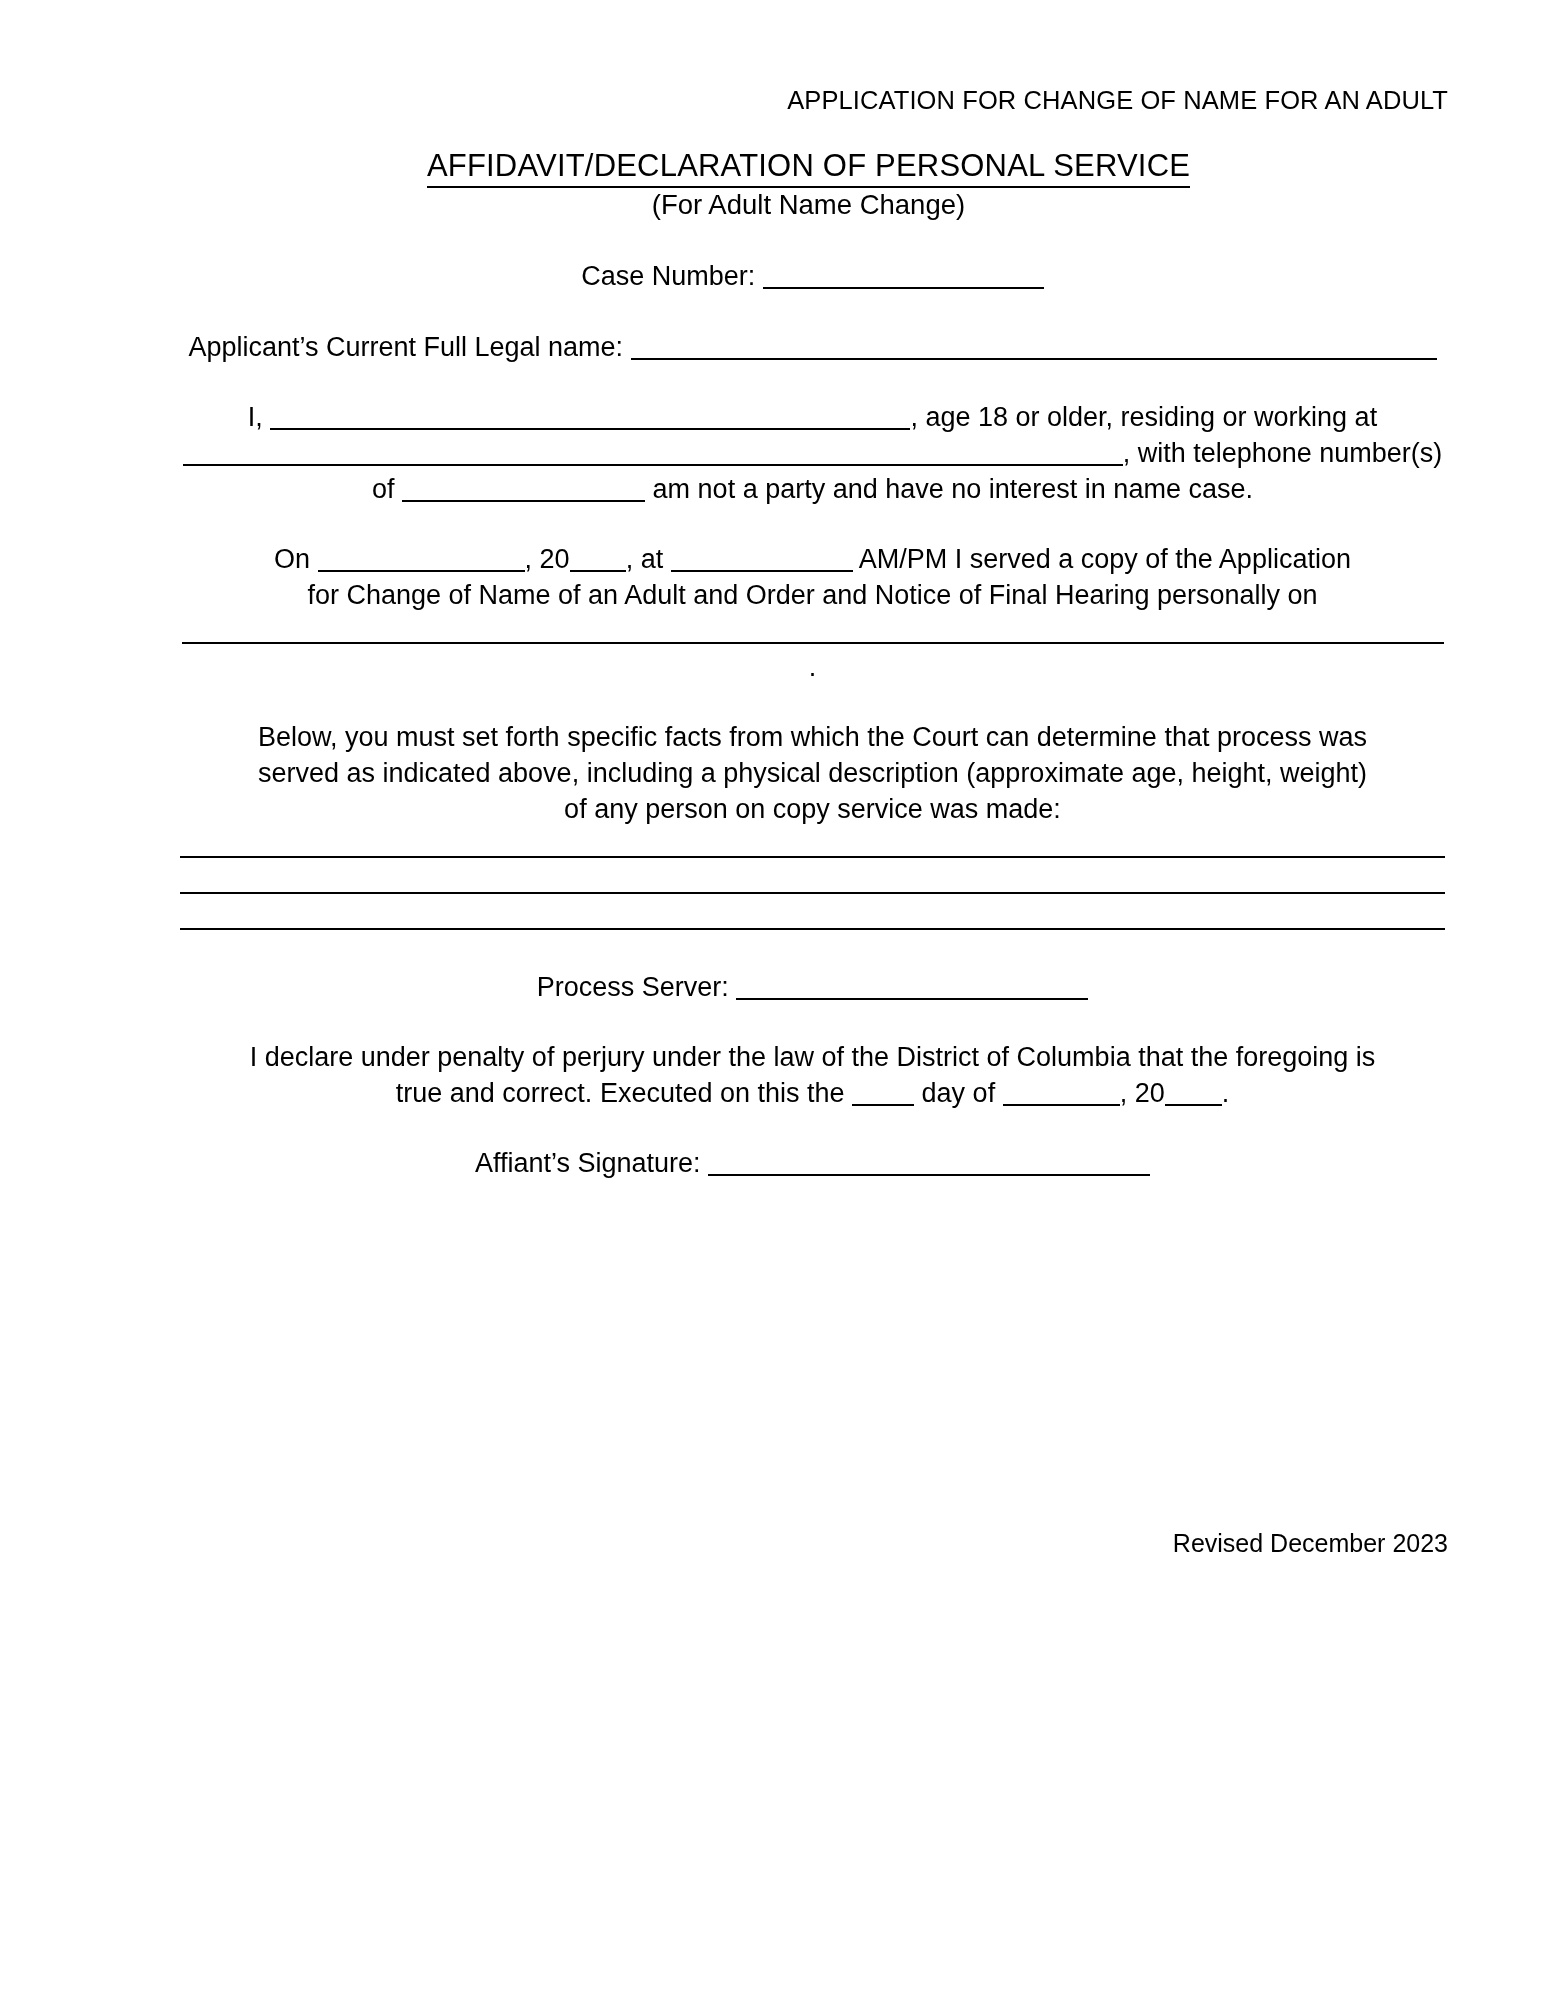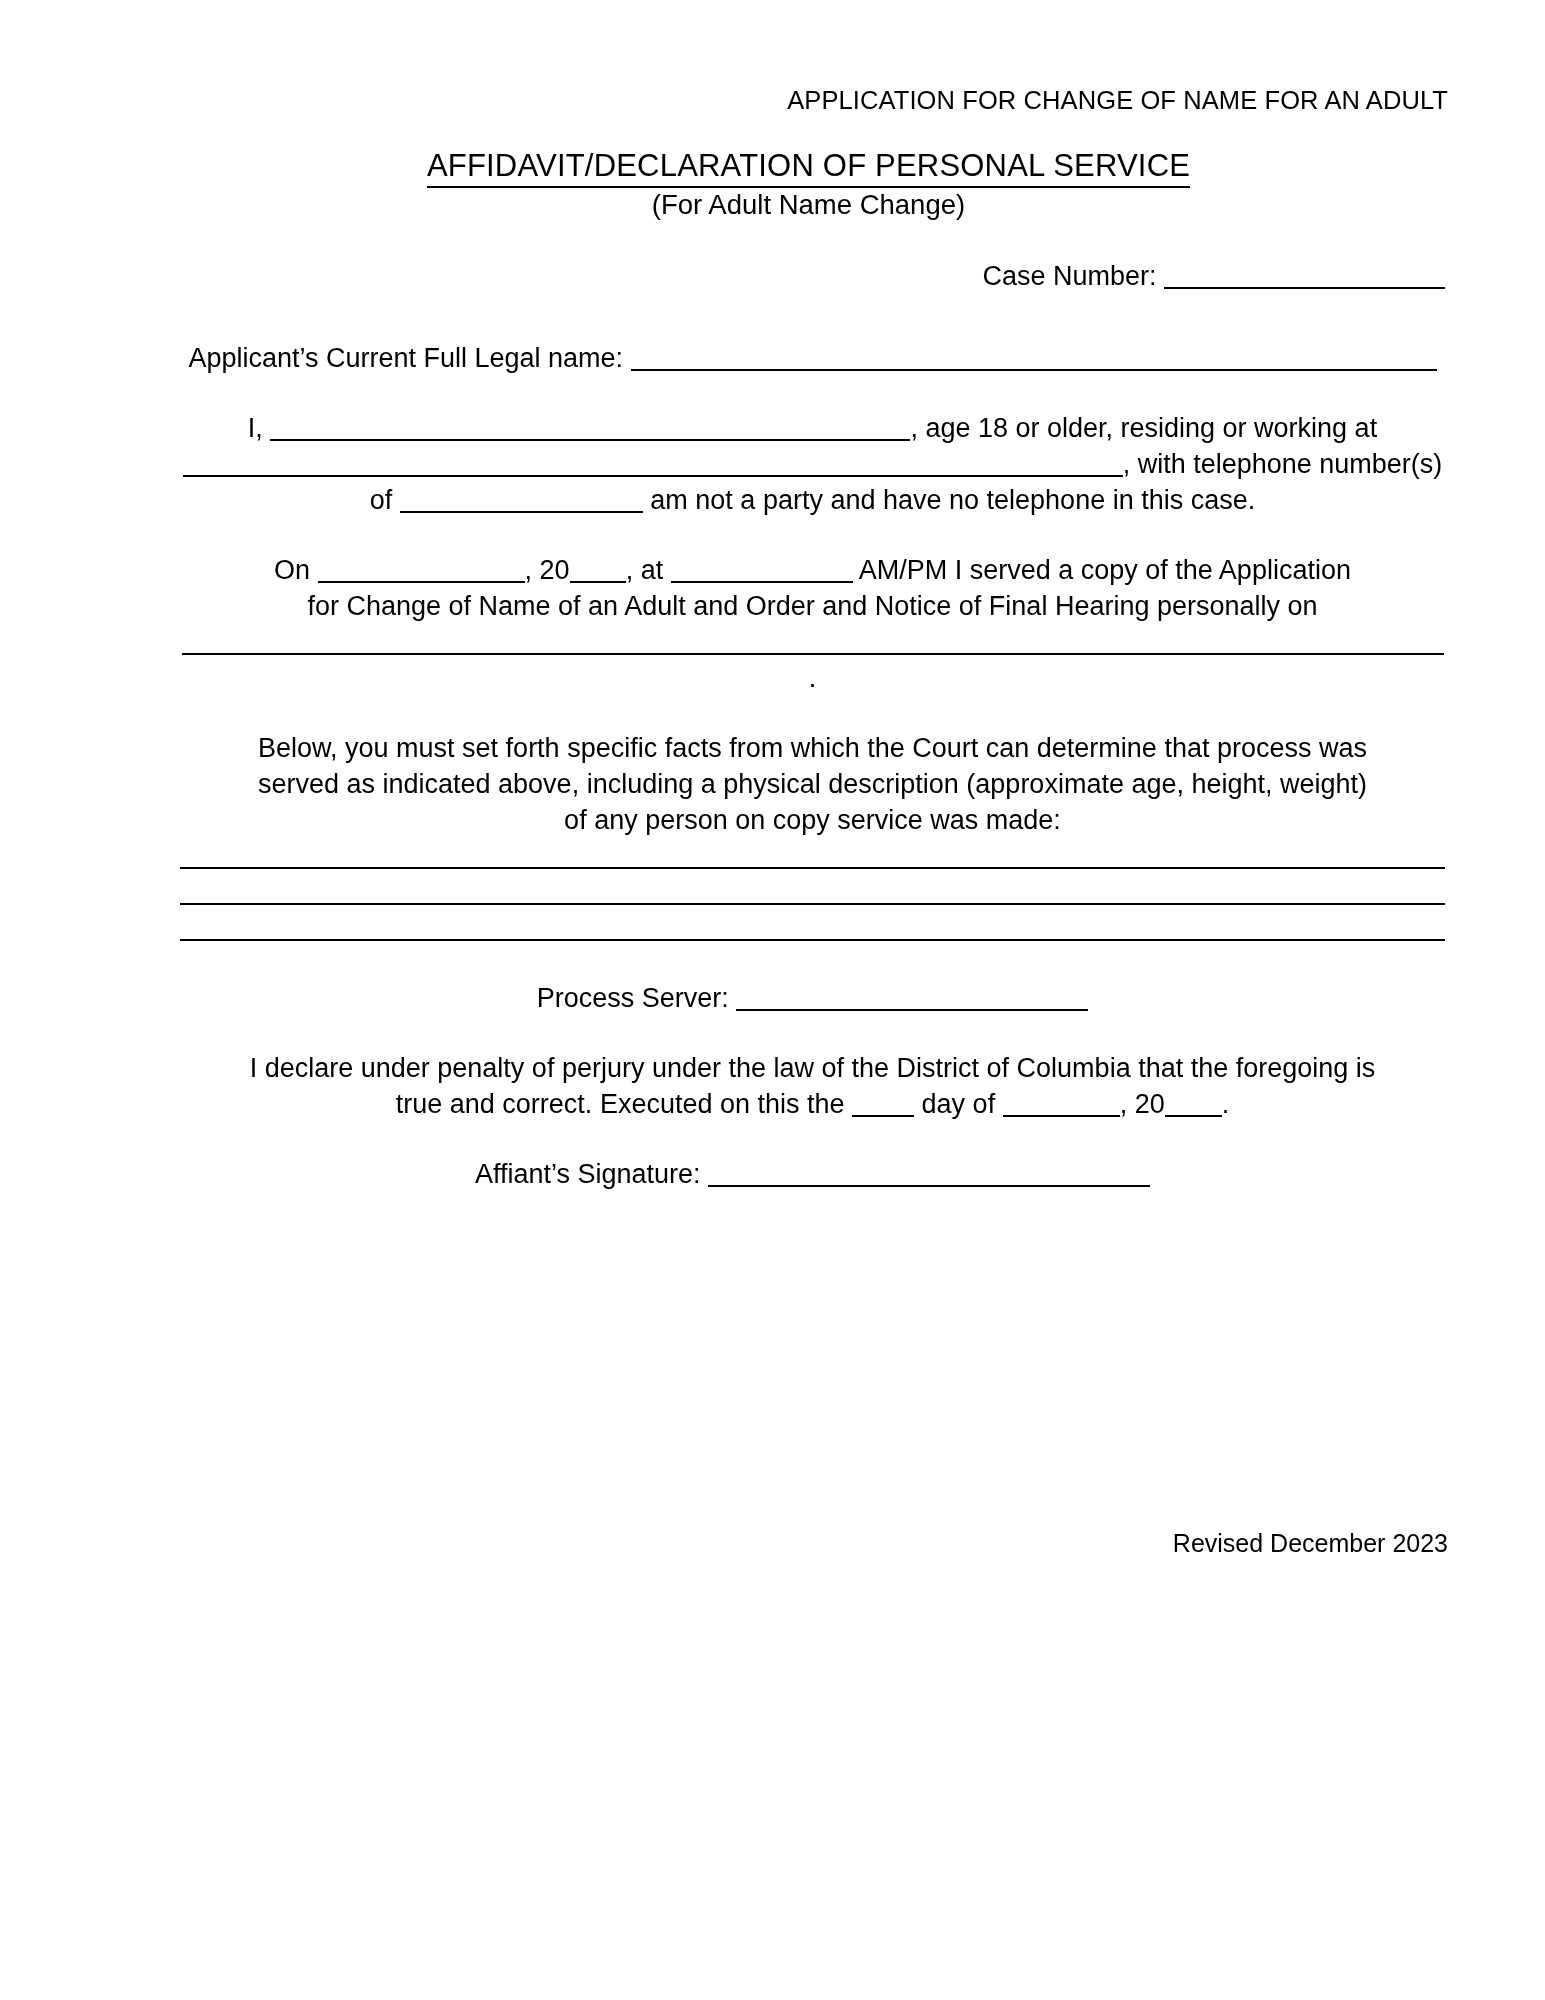--- a/index.html
+++ b/index.html
@@ -61,22 +61,22 @@
     position: absolute;
     top: 258px;
     left: 180px;
     width: 1265px;
     font-size: 27px;
     line-height: 36px;
   }
   .spacer-md { height: 34px; }
 
   .case-row {
-    text-align: right;
-    margin-bottom: 12px;
+    text-align: center;
+    margin-bottom: 1px;
   }
 
   p.para {
     margin: 0;
     padding: 0;
     font-size: 27px;
     line-height: 36px;
     text-align: center;
   }
 
@@ -149,21 +149,21 @@
     </p>
 
     <div class="spacer-md"></div>
 
     <p class="para">
       <span>I,</span>
       <span class="u u-name"></span><span>, age 18 or older, residing or working at</span><br>
       <span class="u u-addr"></span><span>, with telephone number(s)</span><br>
       <span>of</span>
       <span class="u u-of"></span>
-      <span>am not a party and have no telephone in this case.</span>
+      <span>am not a party and have no interest in name case.</span>
     </p>
 
     <div class="spacer-md"></div>
 
     <p class="para">
       <span>On</span>
       <span class="u u-date"></span><span>, 20</span><span class="u u-yr"></span><span>, at</span>
       <span class="u u-time"></span>
       <span>AM/PM I served a copy of the Application</span><br>
       <span>for Change of Name of an Adult and Order and Notice of Final Hearing personally on</span><br>

